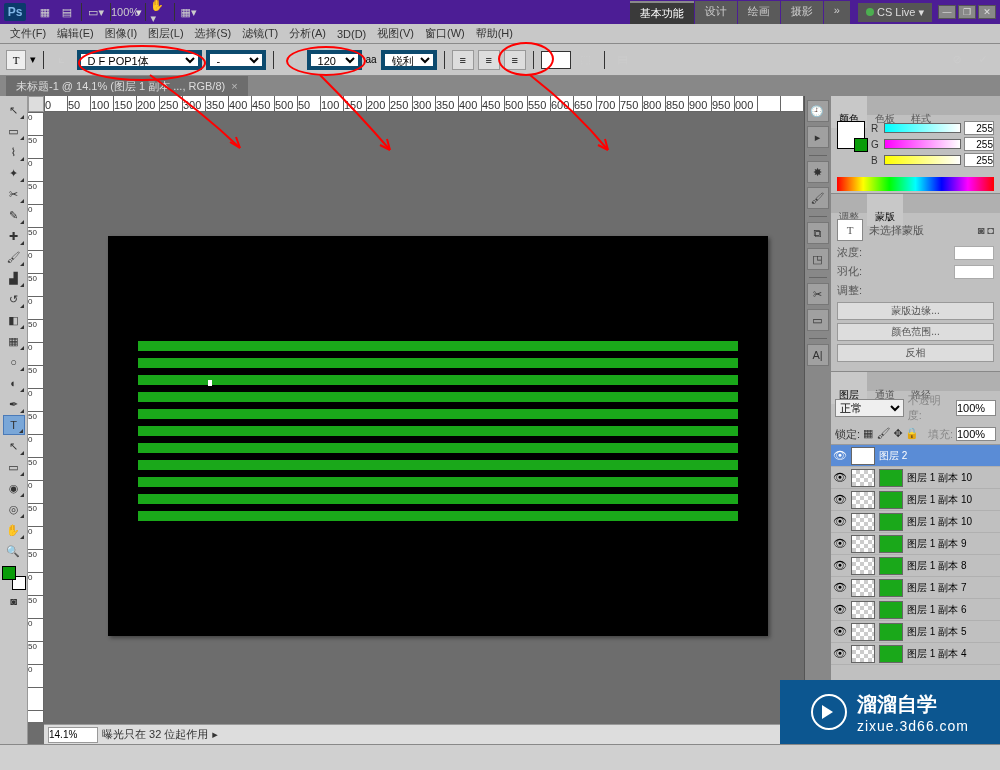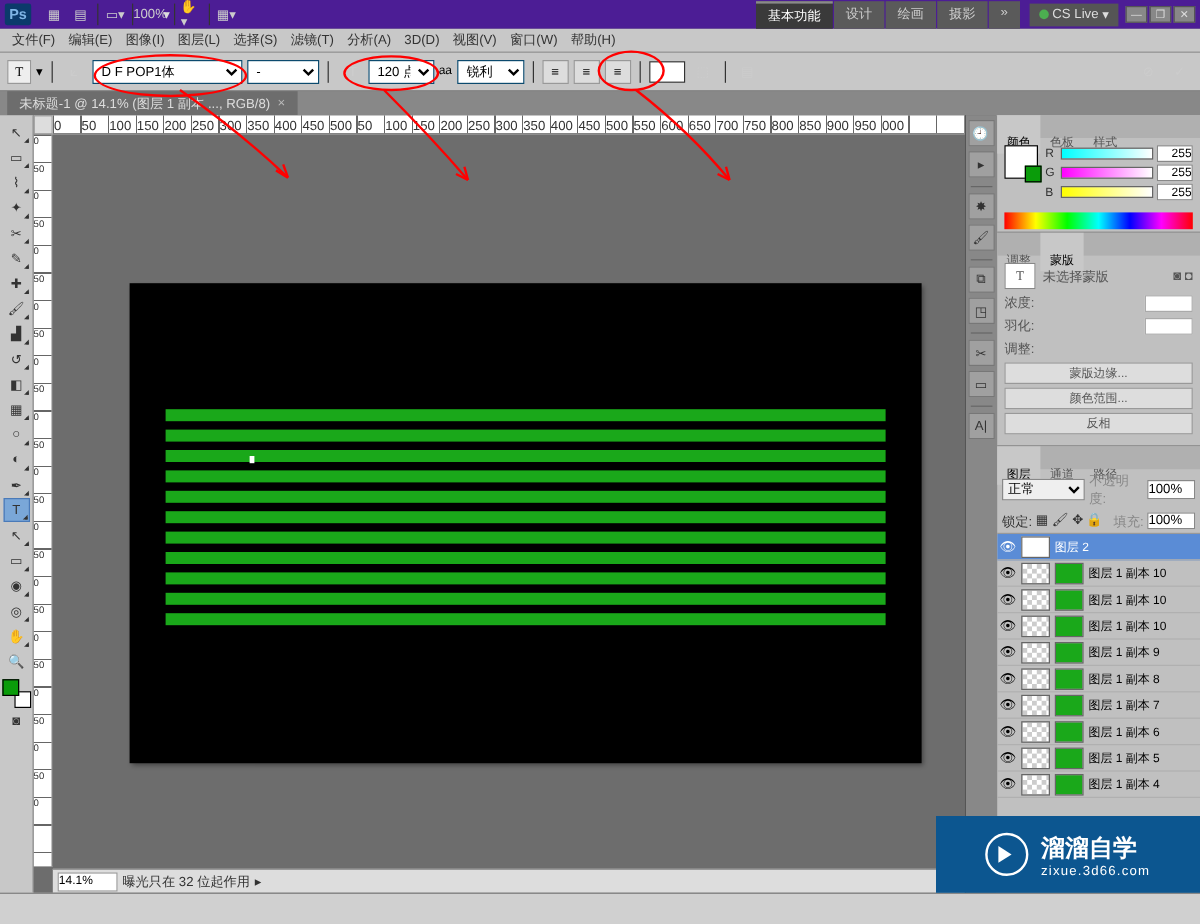--- a/index.html
+++ b/index.html
@@ -12,21 +12,21 @@
 .ws-tab{padding:3px 10px;background:#5a5a5a;color:#ccc}
 .ws-tab.active{background:#3a3a3a;color:#fff;border-top:2px solid #8a8a8a}
 .cs-live{margin-left:8px;display:flex;align-items:center;gap:3px;padding:3px 8px;background:#555}
 .cs-live .dot{width:8px;height:8px;border-radius:50%;background:#4caf50}
 .win-btns{margin-left:6px;display:flex;gap:2px}
 .win-btn{width:18px;height:14px;background:#888;border:1px solid #555;display:flex;align-items:center;justify-content:center;font-size:9px}
 .menubar{background:#c8c8c8;height:20px;display:flex;align-items:center;padding:0 6px;gap:3px;border-bottom:1px solid #8a8a8a}
 .menubar span{padding:2px 4px;color:#333;cursor:default}
 .optbar{background:#c8c8c8;height:32px;display:flex;align-items:center;padding:0 6px;border-bottom:1px solid #8a8a8a;gap:4px}
 .optbar .t-tool{width:20px;height:20px;border:1px solid #999;display:flex;align-items:center;justify-content:center;background:#eee;font-family:serif}
-.optbar select,.optbar input{height:20px;border:1px solid #0c4a6e;background:#fff;font-size:11px;padding:0 3px}
+.optbar select,.optbar input{height:20px;border:4px solid #0c4a6e;background:#fff;font-size:11px;padding:0 3px}
 .font-sel{width:125px}
 .style-sel{width:60px}
 .size-sel{width:55px}
 .aa-sel{width:56px}
 .align-btn{width:22px;height:20px;display:inline-flex;align-items:center;justify-content:center;border:1px solid #999;background:#ddd}
 .color-chip{width:30px;height:18px;border:1px solid #333;background:#fff}
 .tabstrip{background:#888;height:20px;display:flex;align-items:center;padding:0 6px}
 .doc-tab{background:#6d6d6d;color:#ddd;padding:3px 10px;font-size:10px;display:flex;align-items:center;gap:6px}
 .doc-tab .x{color:#bbb}
 .workarea{position:absolute;top:96px;left:0;right:0;bottom:26px;display:flex}
@@ -84,21 +84,21 @@
 .eye{width:14px;height:14px;display:flex;align-items:center;justify-content:center}
 .lthumb{width:24px;height:18px;border:1px solid #666;background:repeating-conic-gradient(#ccc 0 25%,#fff 0 50%) 0 0/8px 8px}
 .lthumb.t{background:#fff;display:flex;align-items:center;justify-content:center;font-family:serif;font-weight:bold}
 .lthumb.green{background:linear-gradient(#1aa81a 0 100%)}
 .lname{font-size:10px}
 .botbar{position:absolute;bottom:0;left:0;right:0;height:26px;background:#d0d0d0;border-top:1px solid #888}
 .watermark{position:absolute;right:0;bottom:26px;width:220px;height:64px;background:#0c5690;color:#fff;display:flex;align-items:center;justify-content:center;gap:10px;z-index:10}
 .watermark .play{width:36px;height:36px;border:2px solid #fff;border-radius:50%;display:flex;align-items:center;justify-content:center}
 .watermark .play::before{content:"";border:7px solid transparent;border-left:11px solid #fff;margin-left:4px}
 .wm-text .big{font-size:20px;font-weight:bold}
-.wm-text .small{font-size:11px;letter-spacing:1px}
+.wm-text .small{font-size:14px;letter-spacing:1px}
 .annot{position:absolute;z-index:20;pointer-events:none}
 .oval{border:2px solid red;border-radius:50%}
 .arrow{stroke:red;stroke-width:2;fill:none}
 .rail-sep{width:18px;height:1px;background:#666;margin:3px 0}
 </style>
 </head>
 <body>
 
 <div class="topbar">
   <div class="ps-logo">Ps</div>

